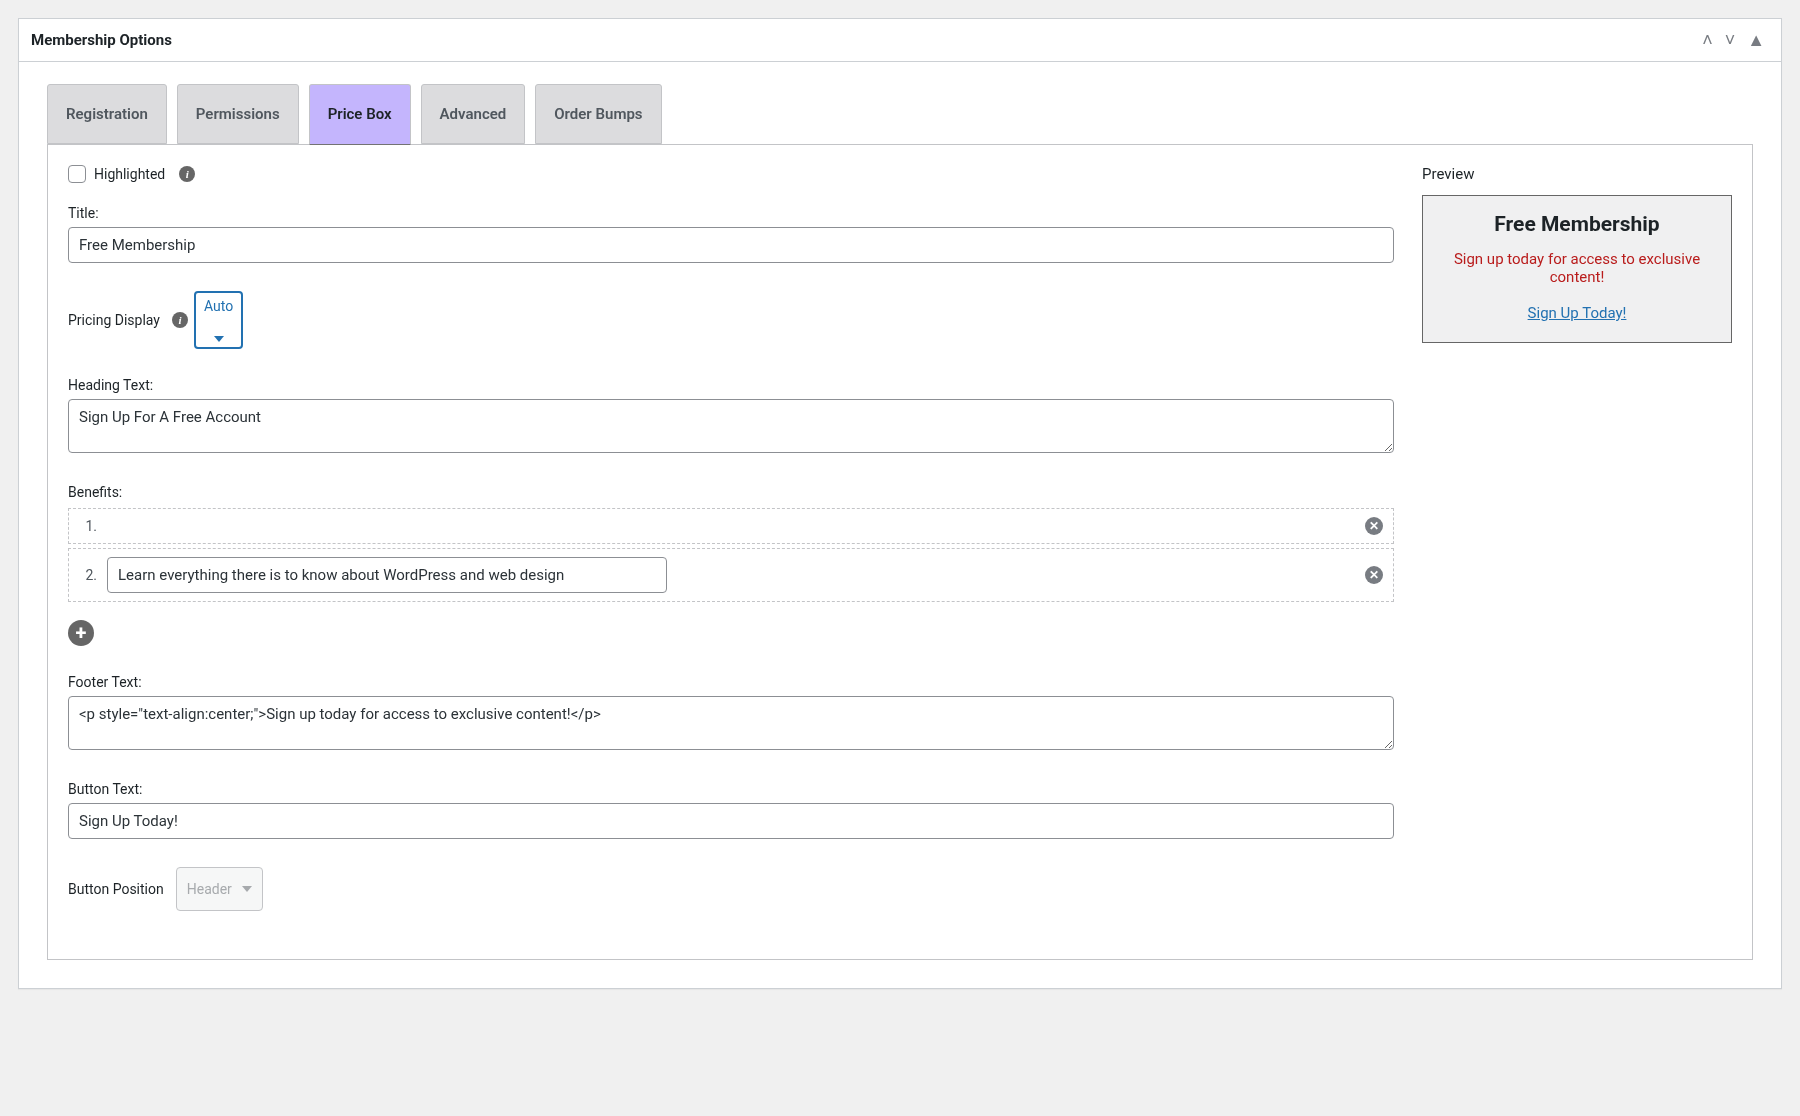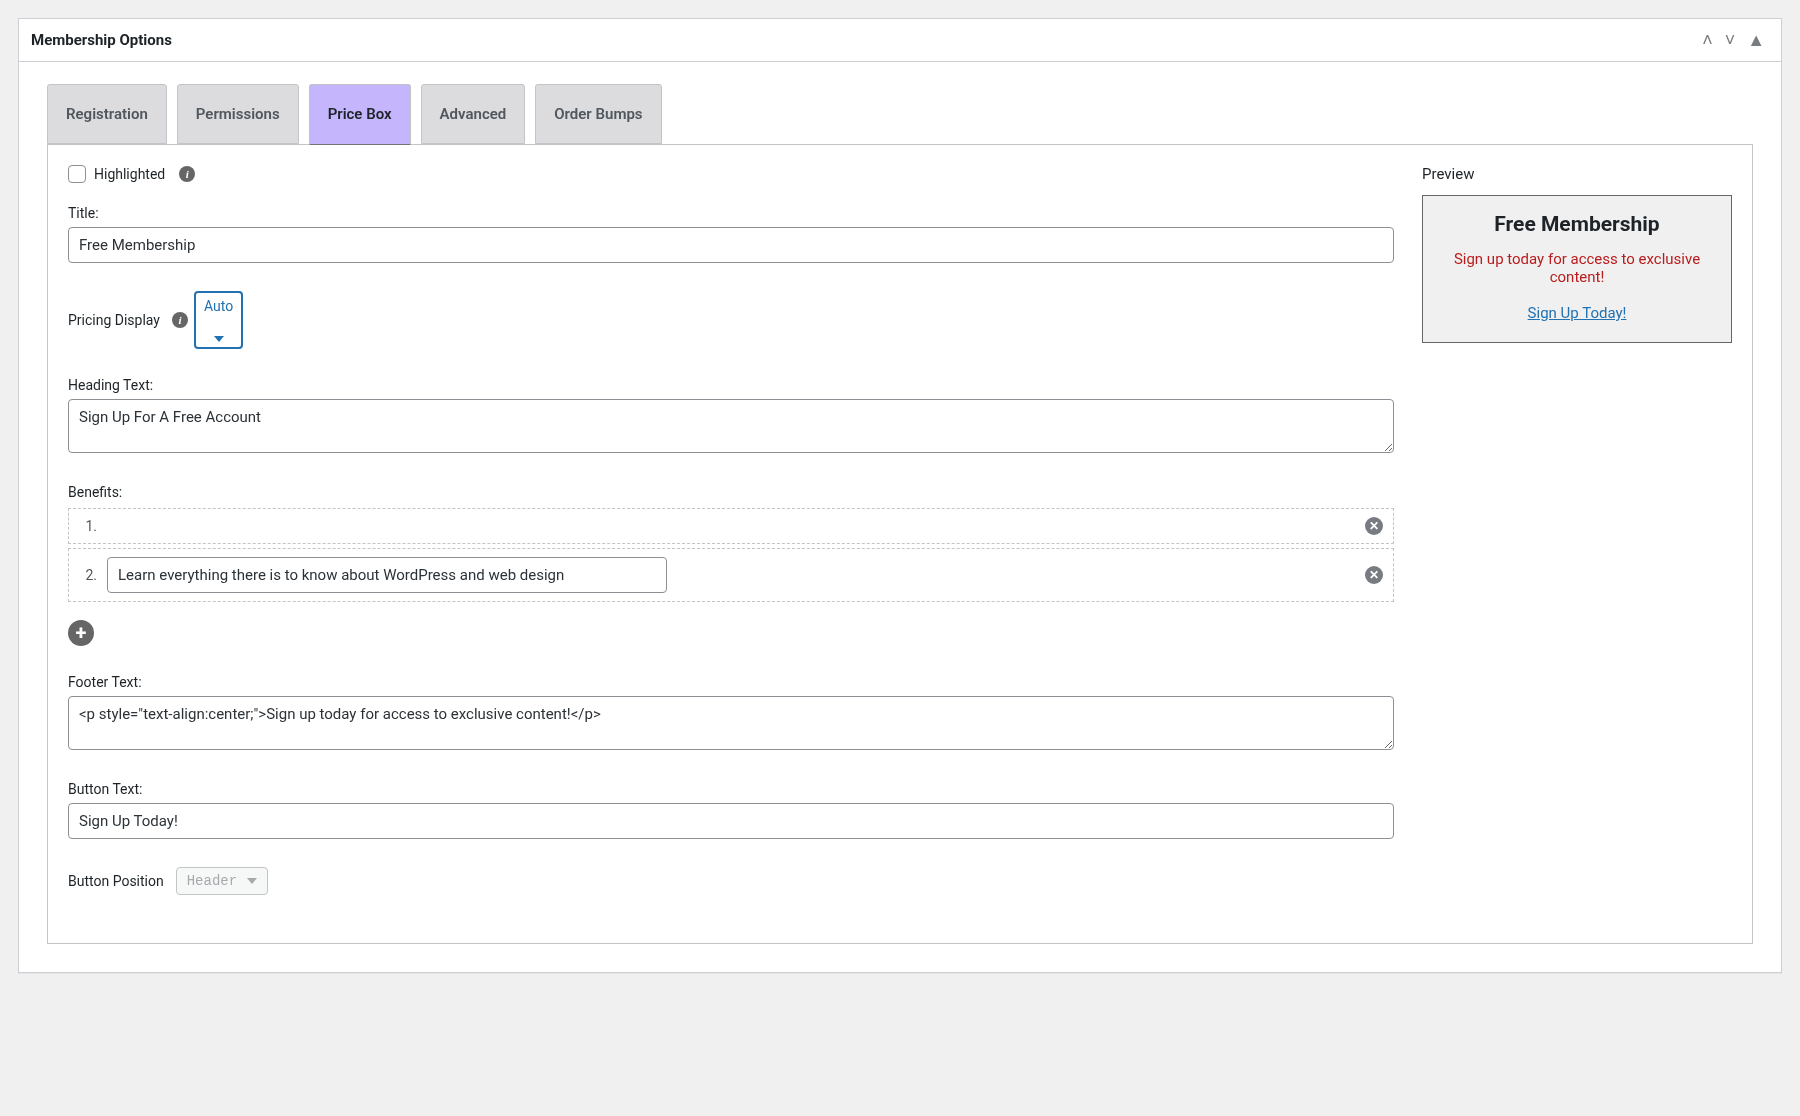--- a/index.html
+++ b/index.html
@@ -144,25 +144,24 @@
 .select-wrap .chev {
   border-left: 5px solid transparent;
   border-right: 5px solid transparent;
   border-top: 6px solid #2271b1;
 }
 .select-disabled {
   display: inline-flex;
   align-items: center;
   border: 1px solid #c3c4c7;
   border-radius: 4px;
-  padding: 5px 10px;
+  padding: 13px 10px;
   gap: 10px;
   background: #f6f7f7;
   cursor: not-allowed;
-  font-family: Liberation Mono, monospace;
 }
 .select-disabled .val { color: #a7aaad; font-size: 14px; }
 .select-disabled .chev {
   border-left: 5px solid transparent;
   border-right: 5px solid transparent;
   border-top: 6px solid #a7aaad;
 }
 .benefits-list { margin-top: 8px; }
 .benefit-row {
   display: flex;

